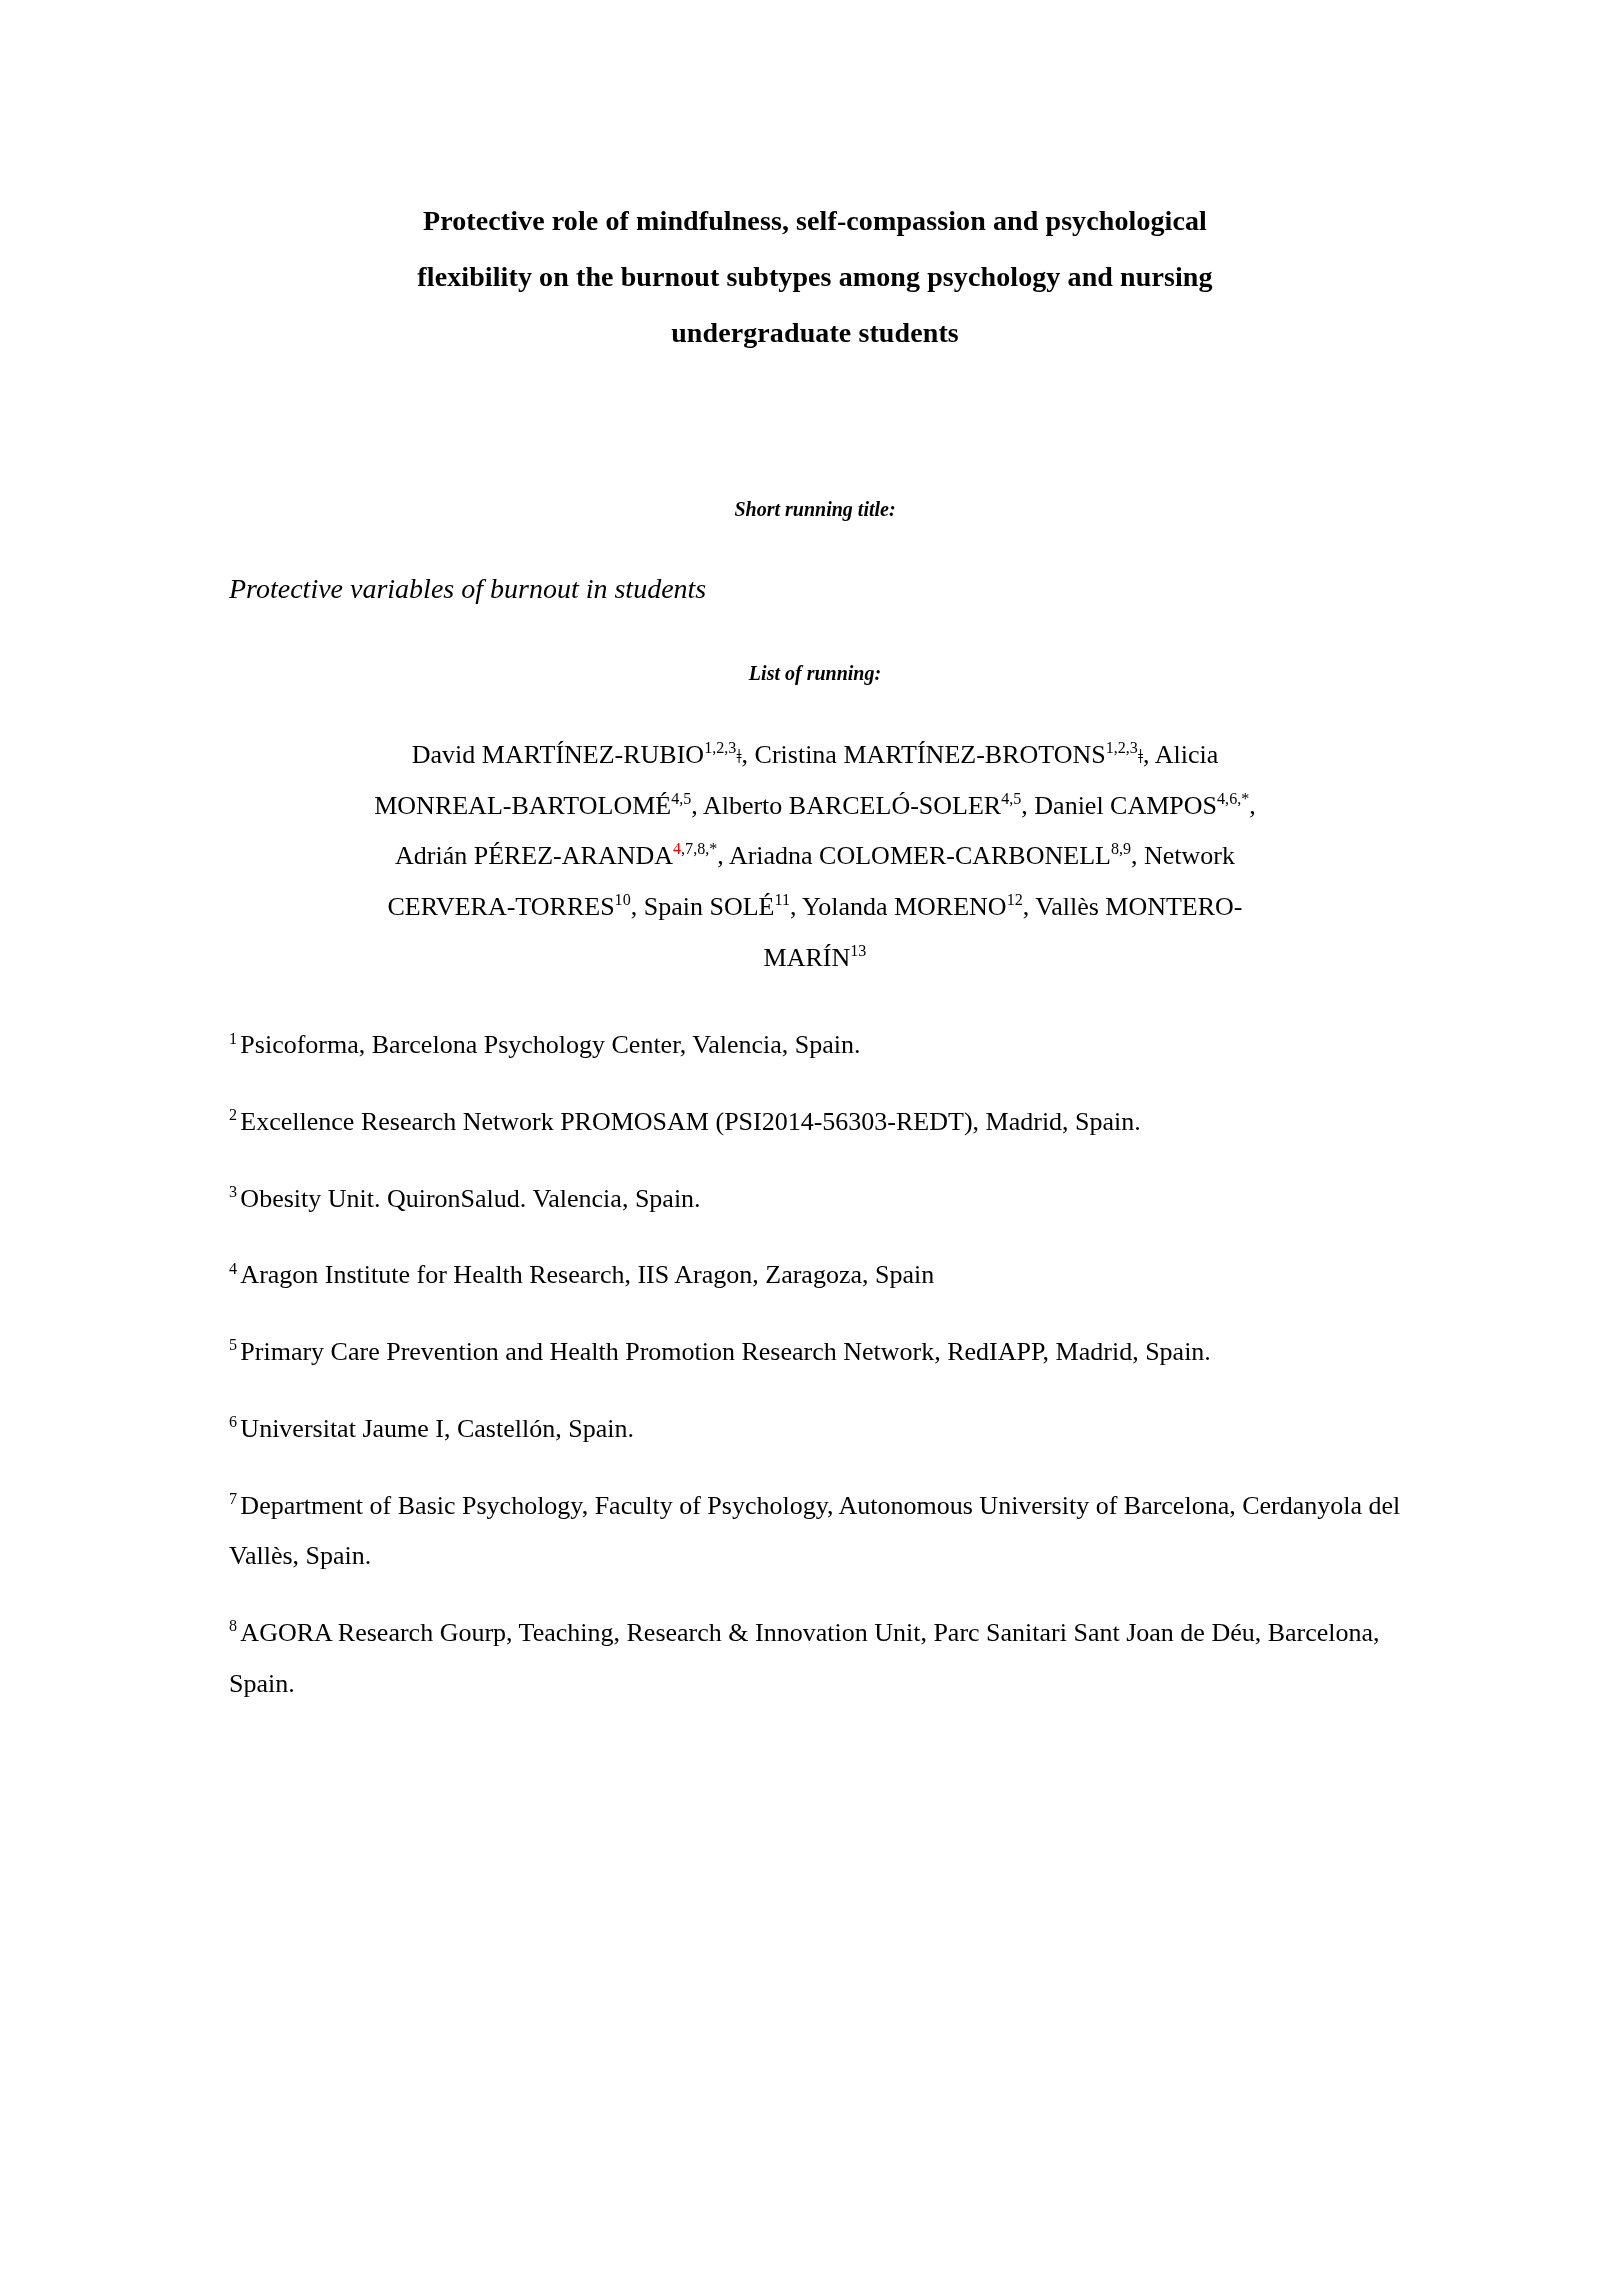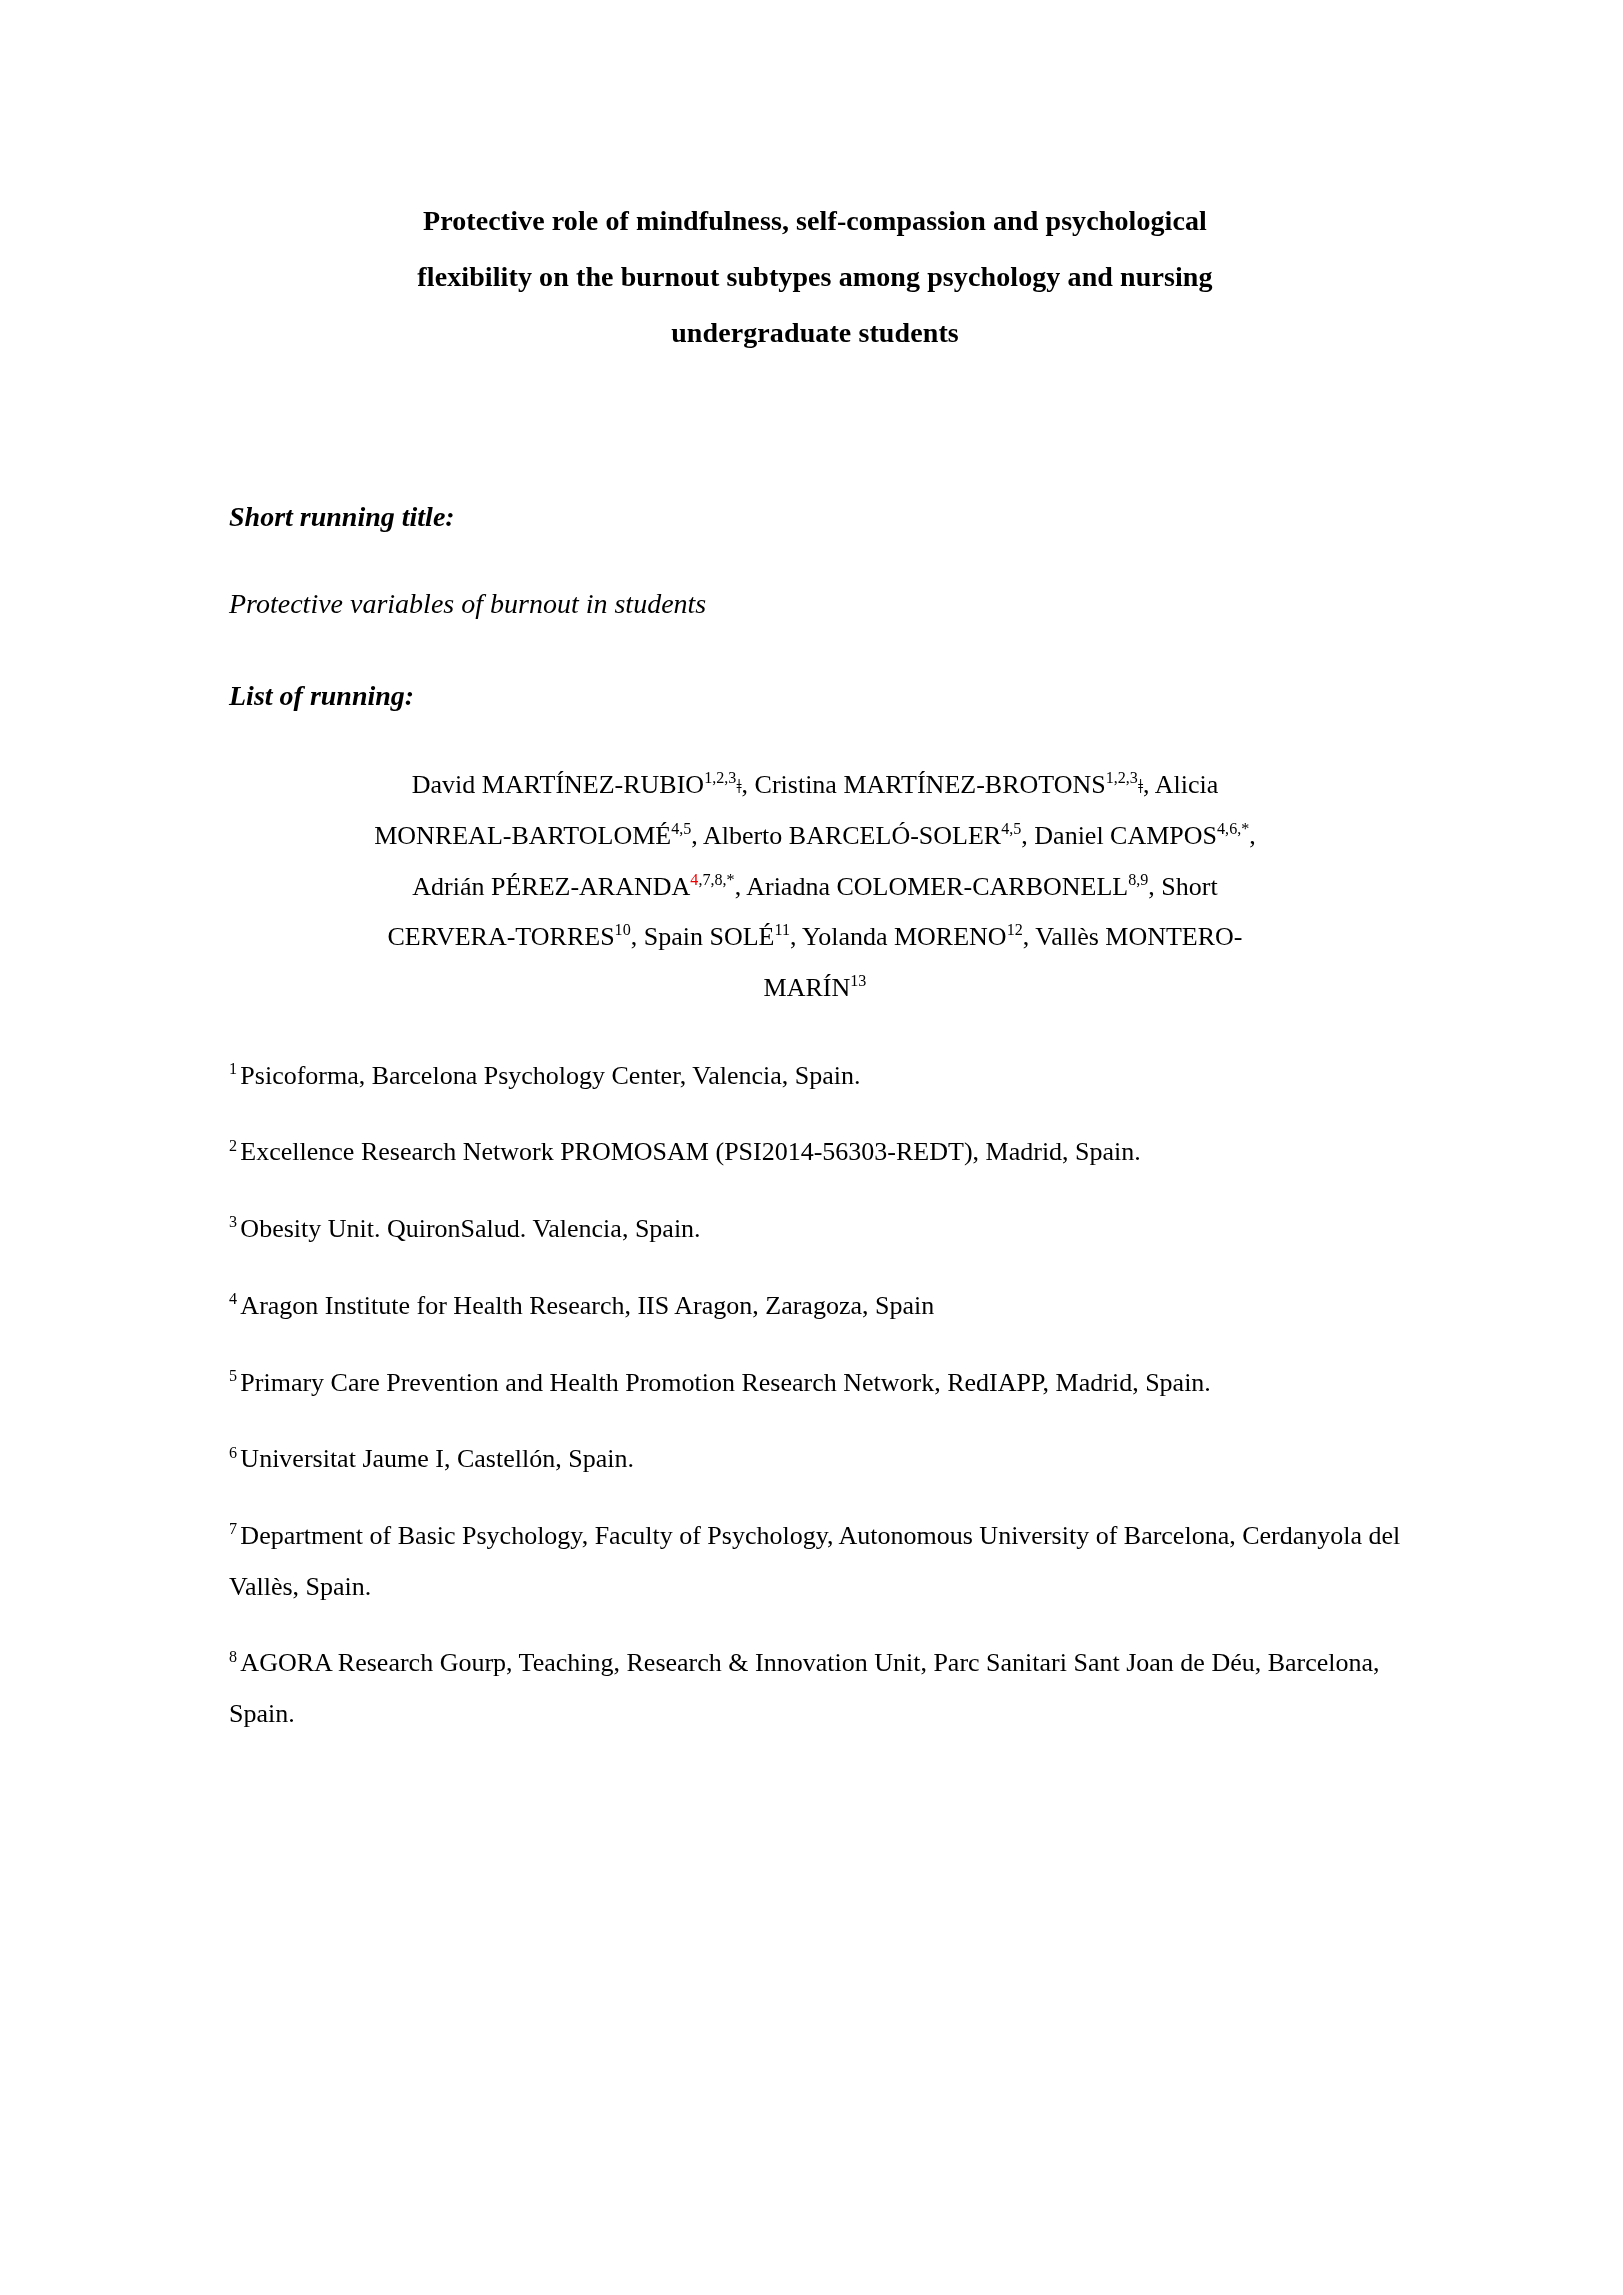--- a/index.html
+++ b/index.html
@@ -32,24 +32,24 @@
     margin-top: 193px;
     font-size: 28px;
     font-weight: bold;
     line-height: 2.0;
     text-align: center;
     letter-spacing: 0.1px;
   }
 
   
   .section-heading {
-    font-size: 28px;
+    font-size: 20px;
     font-weight: bold;
     font-style: italic;
-    text-align: left;
+    text-align: center;
     line-height: 1.9;
   }
   .running-title-value {
     font-size: 28px;
     font-style: italic;
     text-align: left;
     line-height: 1.9;
   }
 
   .gap-after-title { height: 110px; }
@@ -109,21 +109,21 @@
 
     <div class="running-title-value">Protective variables of burnout in students</div>
 
     <div class="gap-medium"></div>
 
     <div class="section-heading">List of running:</div>
 
     <div class="authors" id="author-list">
         <div><span>David MARTÍNEZ-RUBIO</span><sup>1,2,3</sup><span class="dagger">ǂ</span><span>, Cristina MARTÍNEZ-BROTONS</span><sup>1,2,3</sup><span class="dagger">ǂ</span><span>, Alicia</span></div>
         <div><span>MONREAL-BARTOLOMÉ</span><sup>4,5</sup><span>, Alberto BARCELÓ-SOLER</span><sup>4,5</sup><span>, Daniel CAMPOS</span><sup>4,6,*</sup><span>,</span></div>
-        <div><span>Adrián PÉREZ-ARANDA</span><sup class="sup-red">4</sup><sup>,7,8,*</sup><span>, Ariadna COLOMER-CARBONELL</span><sup>8,9</sup><span>, Short</span></div>
+        <div><span>Adrián PÉREZ-ARANDA</span><sup class="sup-red">4</sup><sup>,7,8,*</sup><span>, Ariadna COLOMER-CARBONELL</span><sup>8,9</sup><span>, Network</span></div>
         <div><span>CERVERA-TORRES</span><sup>10</sup><span>, Spain SOLÉ</span><sup>11</sup><span>, Yolanda MORENO</span><sup>12</sup><span>, Vallès MONTERO-</span></div>
         <div><span>MARÍN</span><sup>13</sup></div>
       </div>
 
     <div class="affiliations" id="affiliation-list">
         <p class="affiliation"><sup>1</sup><span>Psicoforma, Barcelona Psychology Center, Valencia, Spain.</span></p>
         <p class="affiliation"><sup>2</sup><span>Excellence Research Network PROMOSAM (PSI2014-56303-REDT), Madrid, Spain.</span></p>
         <p class="affiliation"><sup>3</sup><span>Obesity Unit. QuironSalud. Valencia, Spain.</span></p>
         <p class="affiliation"><sup>4</sup><span>Aragon Institute for Health Research, IIS Aragon, Zaragoza, Spain</span></p>
         <p class="affiliation"><sup>5</sup><span>Primary Care Prevention and Health Promotion Research Network, RedIAPP, Madrid, Spain.</span></p>

